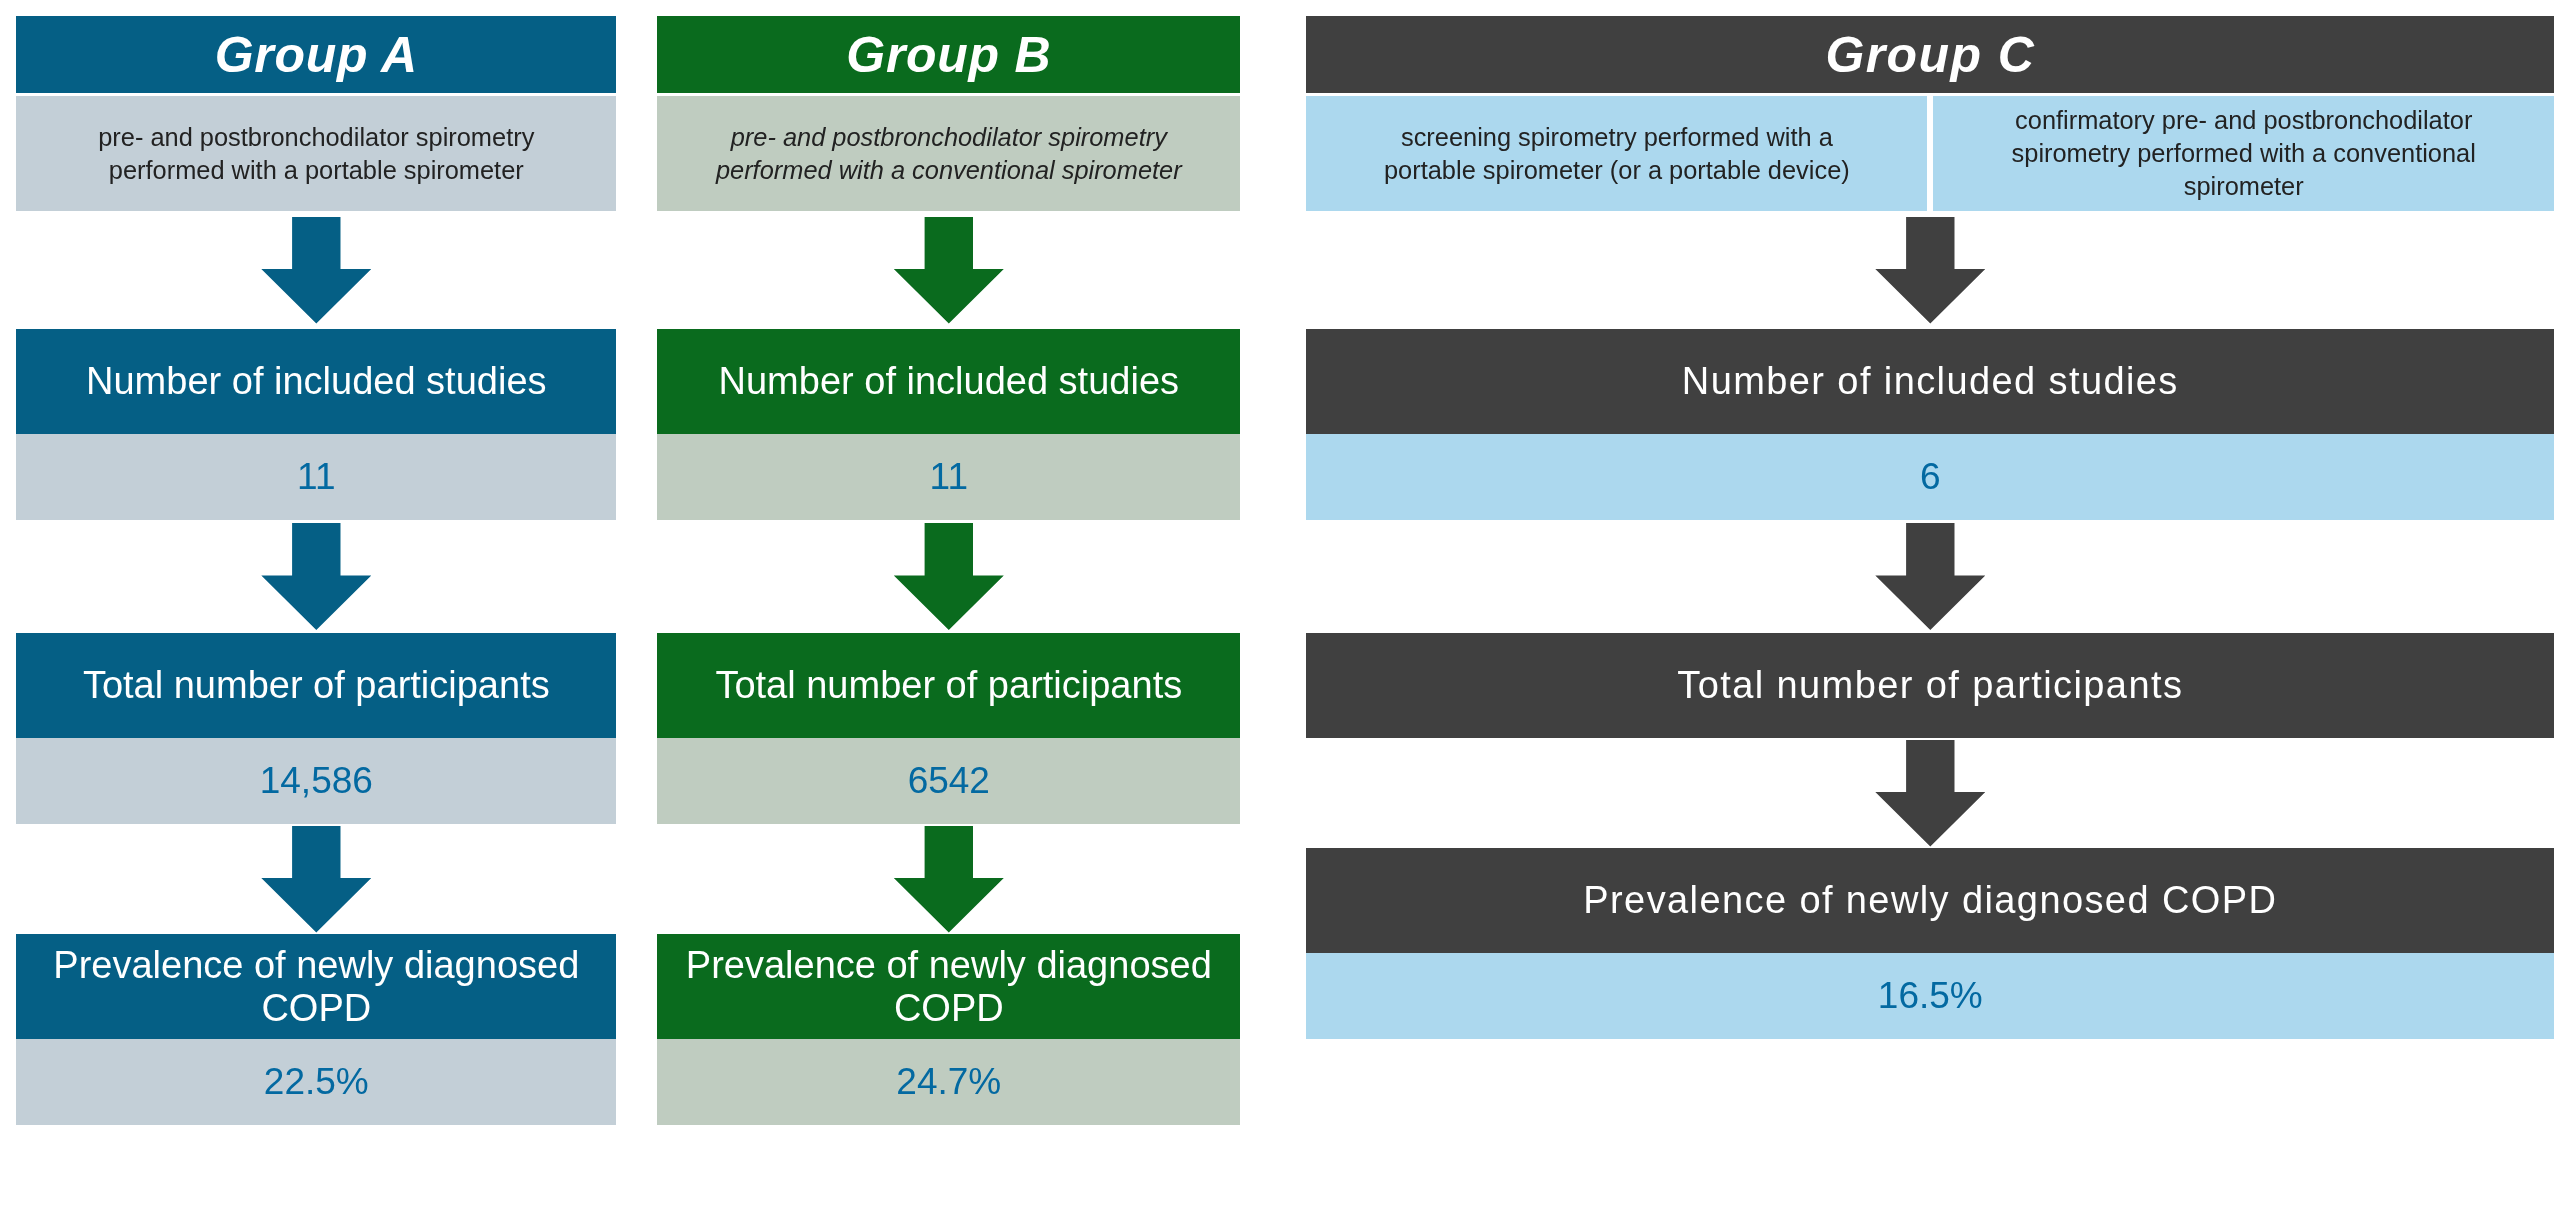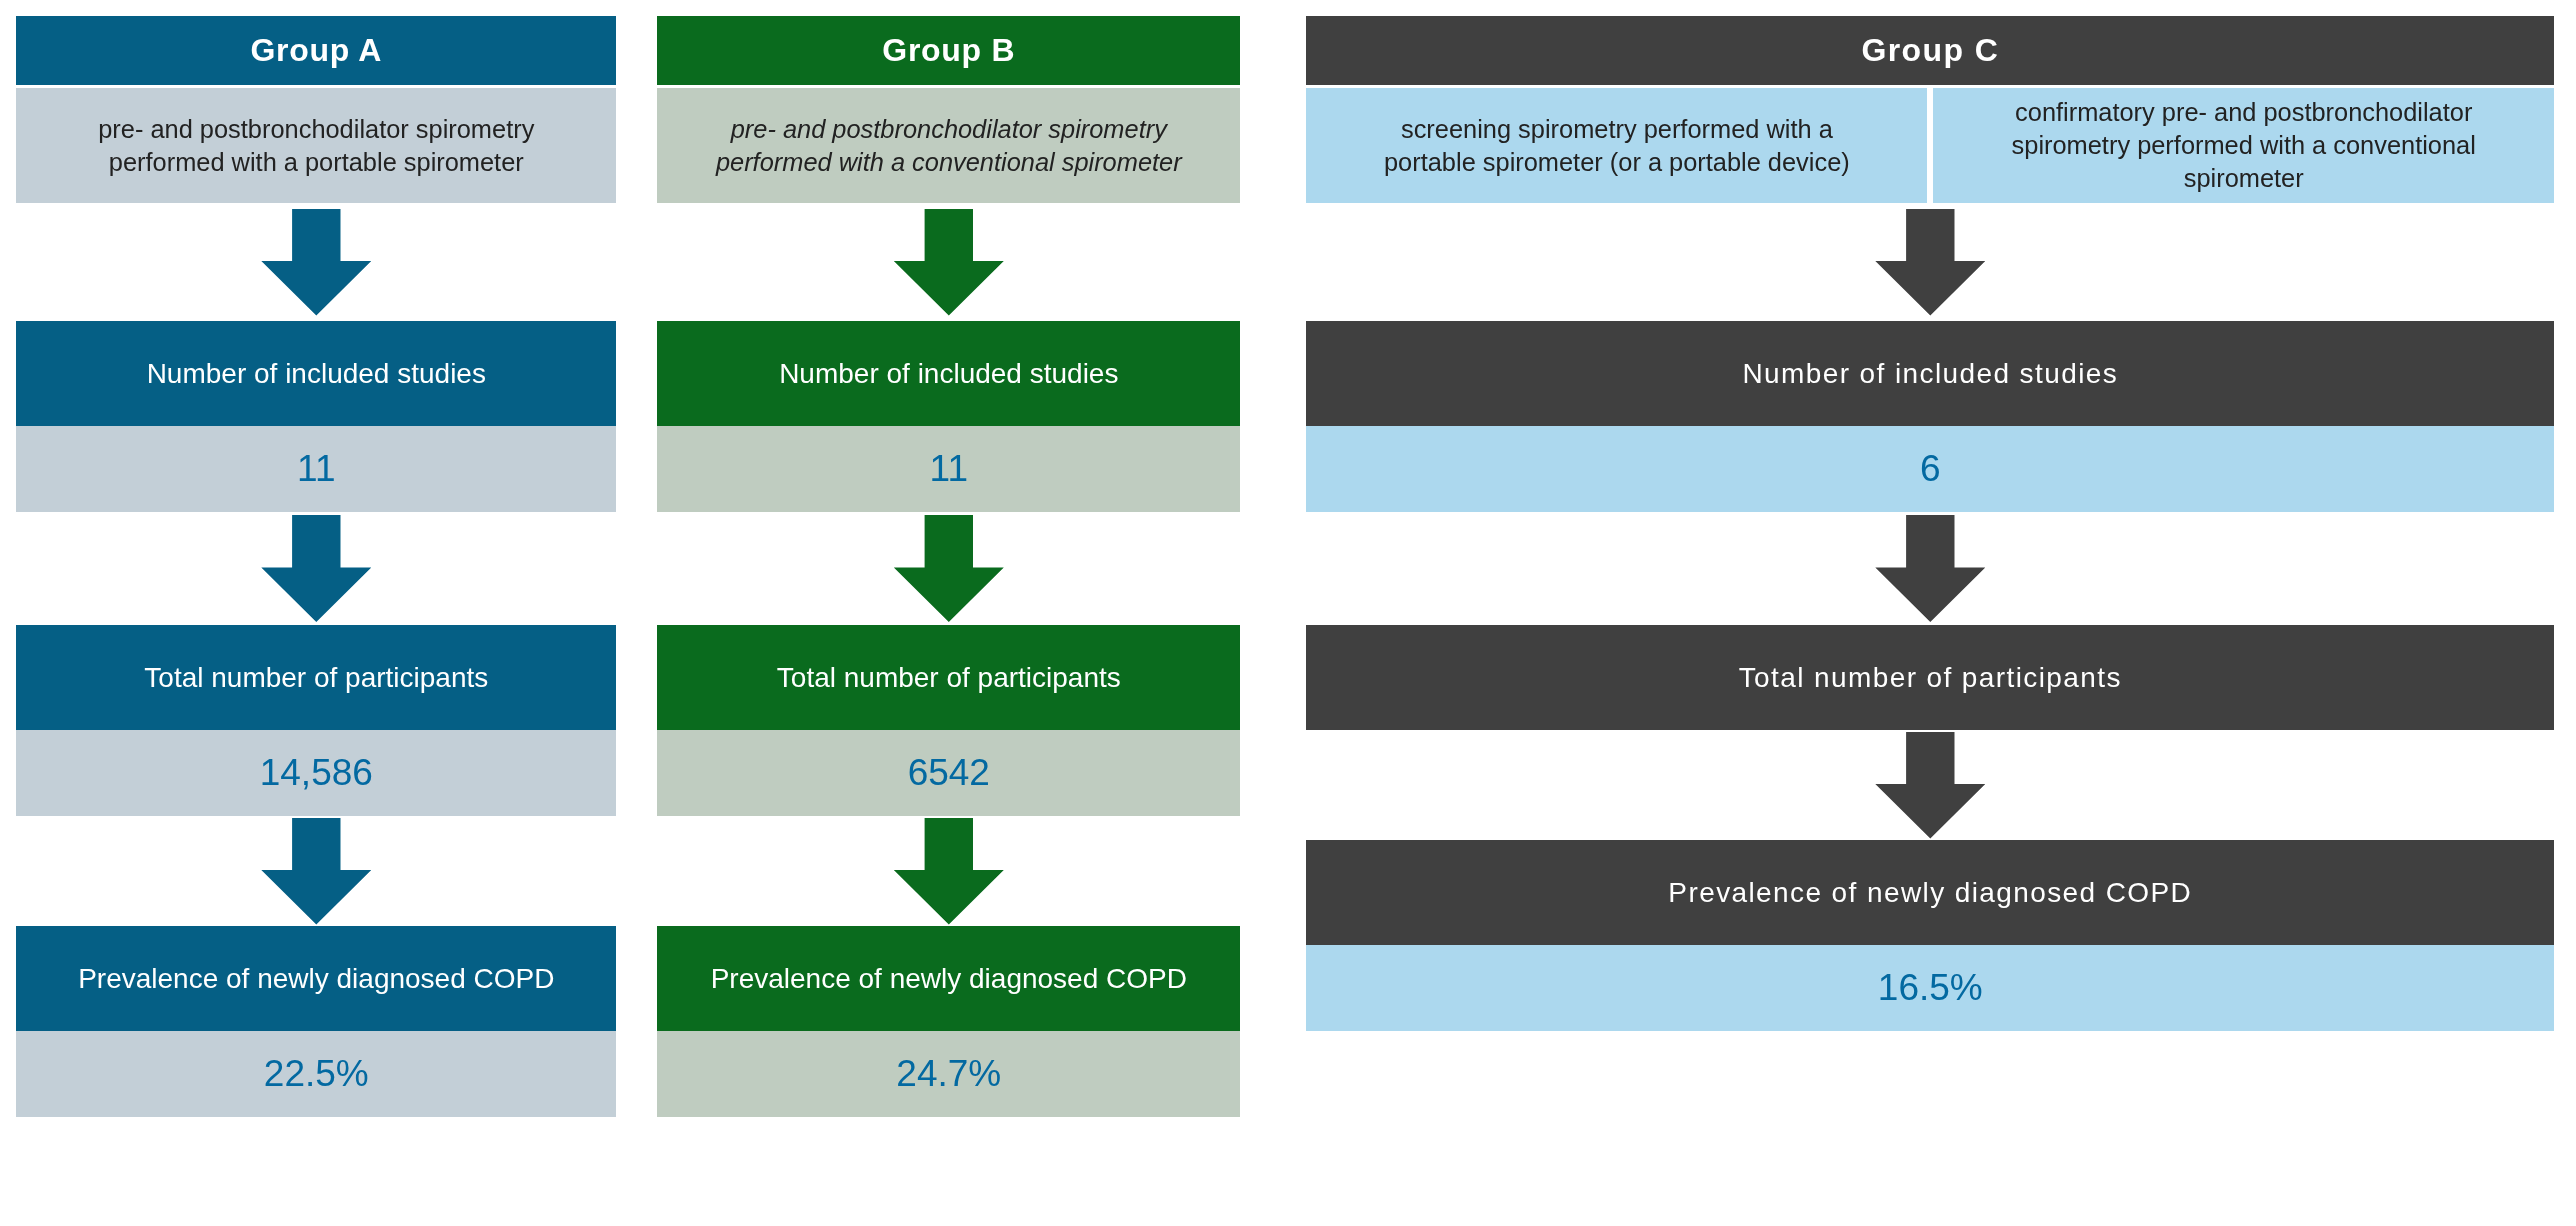--- a/index.html
+++ b/index.html
@@ -15,24 +15,25 @@
     display: flex;
     align-items: flex-start;
     background: #ffffff;
   }
   .col { display: flex; flex-direction: column; }
   .col-a { width: 600px; margin-right: 41px; }
   .col-b { width: 583px; margin-right: 66px; }
   .col-c { width: 1248px; }
 
   .header {
-    height: 69px;
+    height: 77px;
     display: flex; align-items: center; justify-content: center;
-    color: #ffffff; font-weight: bold; font-size: 32px;
+    color: #ffffff; font-weight: bold; font-size: 50px;
     letter-spacing: 0.7px;
+    font-style: italic;
   }
   .desc-row {
     margin-top: 2.8px;
     height: 115px;
     display: flex; gap: 5.7px;
   }
   .desc {
     flex: 1;
     display: flex; align-items: center; justify-content: center;
     text-align: center;
@@ -53,21 +54,21 @@
     width: 110px; height: 107px;
     clip-path: polygon(28% 0, 72% 0, 72% 49%, 100% 49%, 50% 100%, 0 49%, 28% 49%);
   }
 
   .bar {
     display: flex; align-items: center; justify-content: center;
     text-align: center;
   }
   .bar.label {
     height: 105px;
-    color: #ffffff; font-size: 28px;
+    color: #ffffff; font-size: 38px;
   }
   .bar.value {
     height: 86px;
     color: #0369a1; font-size: 37px;
   }
 
   
   .col-a .header, .col-a .bar.label, .col-a .arrow { background: #055F85; }
   .col-a .desc,   .col-a .bar.value                { background: #C3CFD7; }
 

